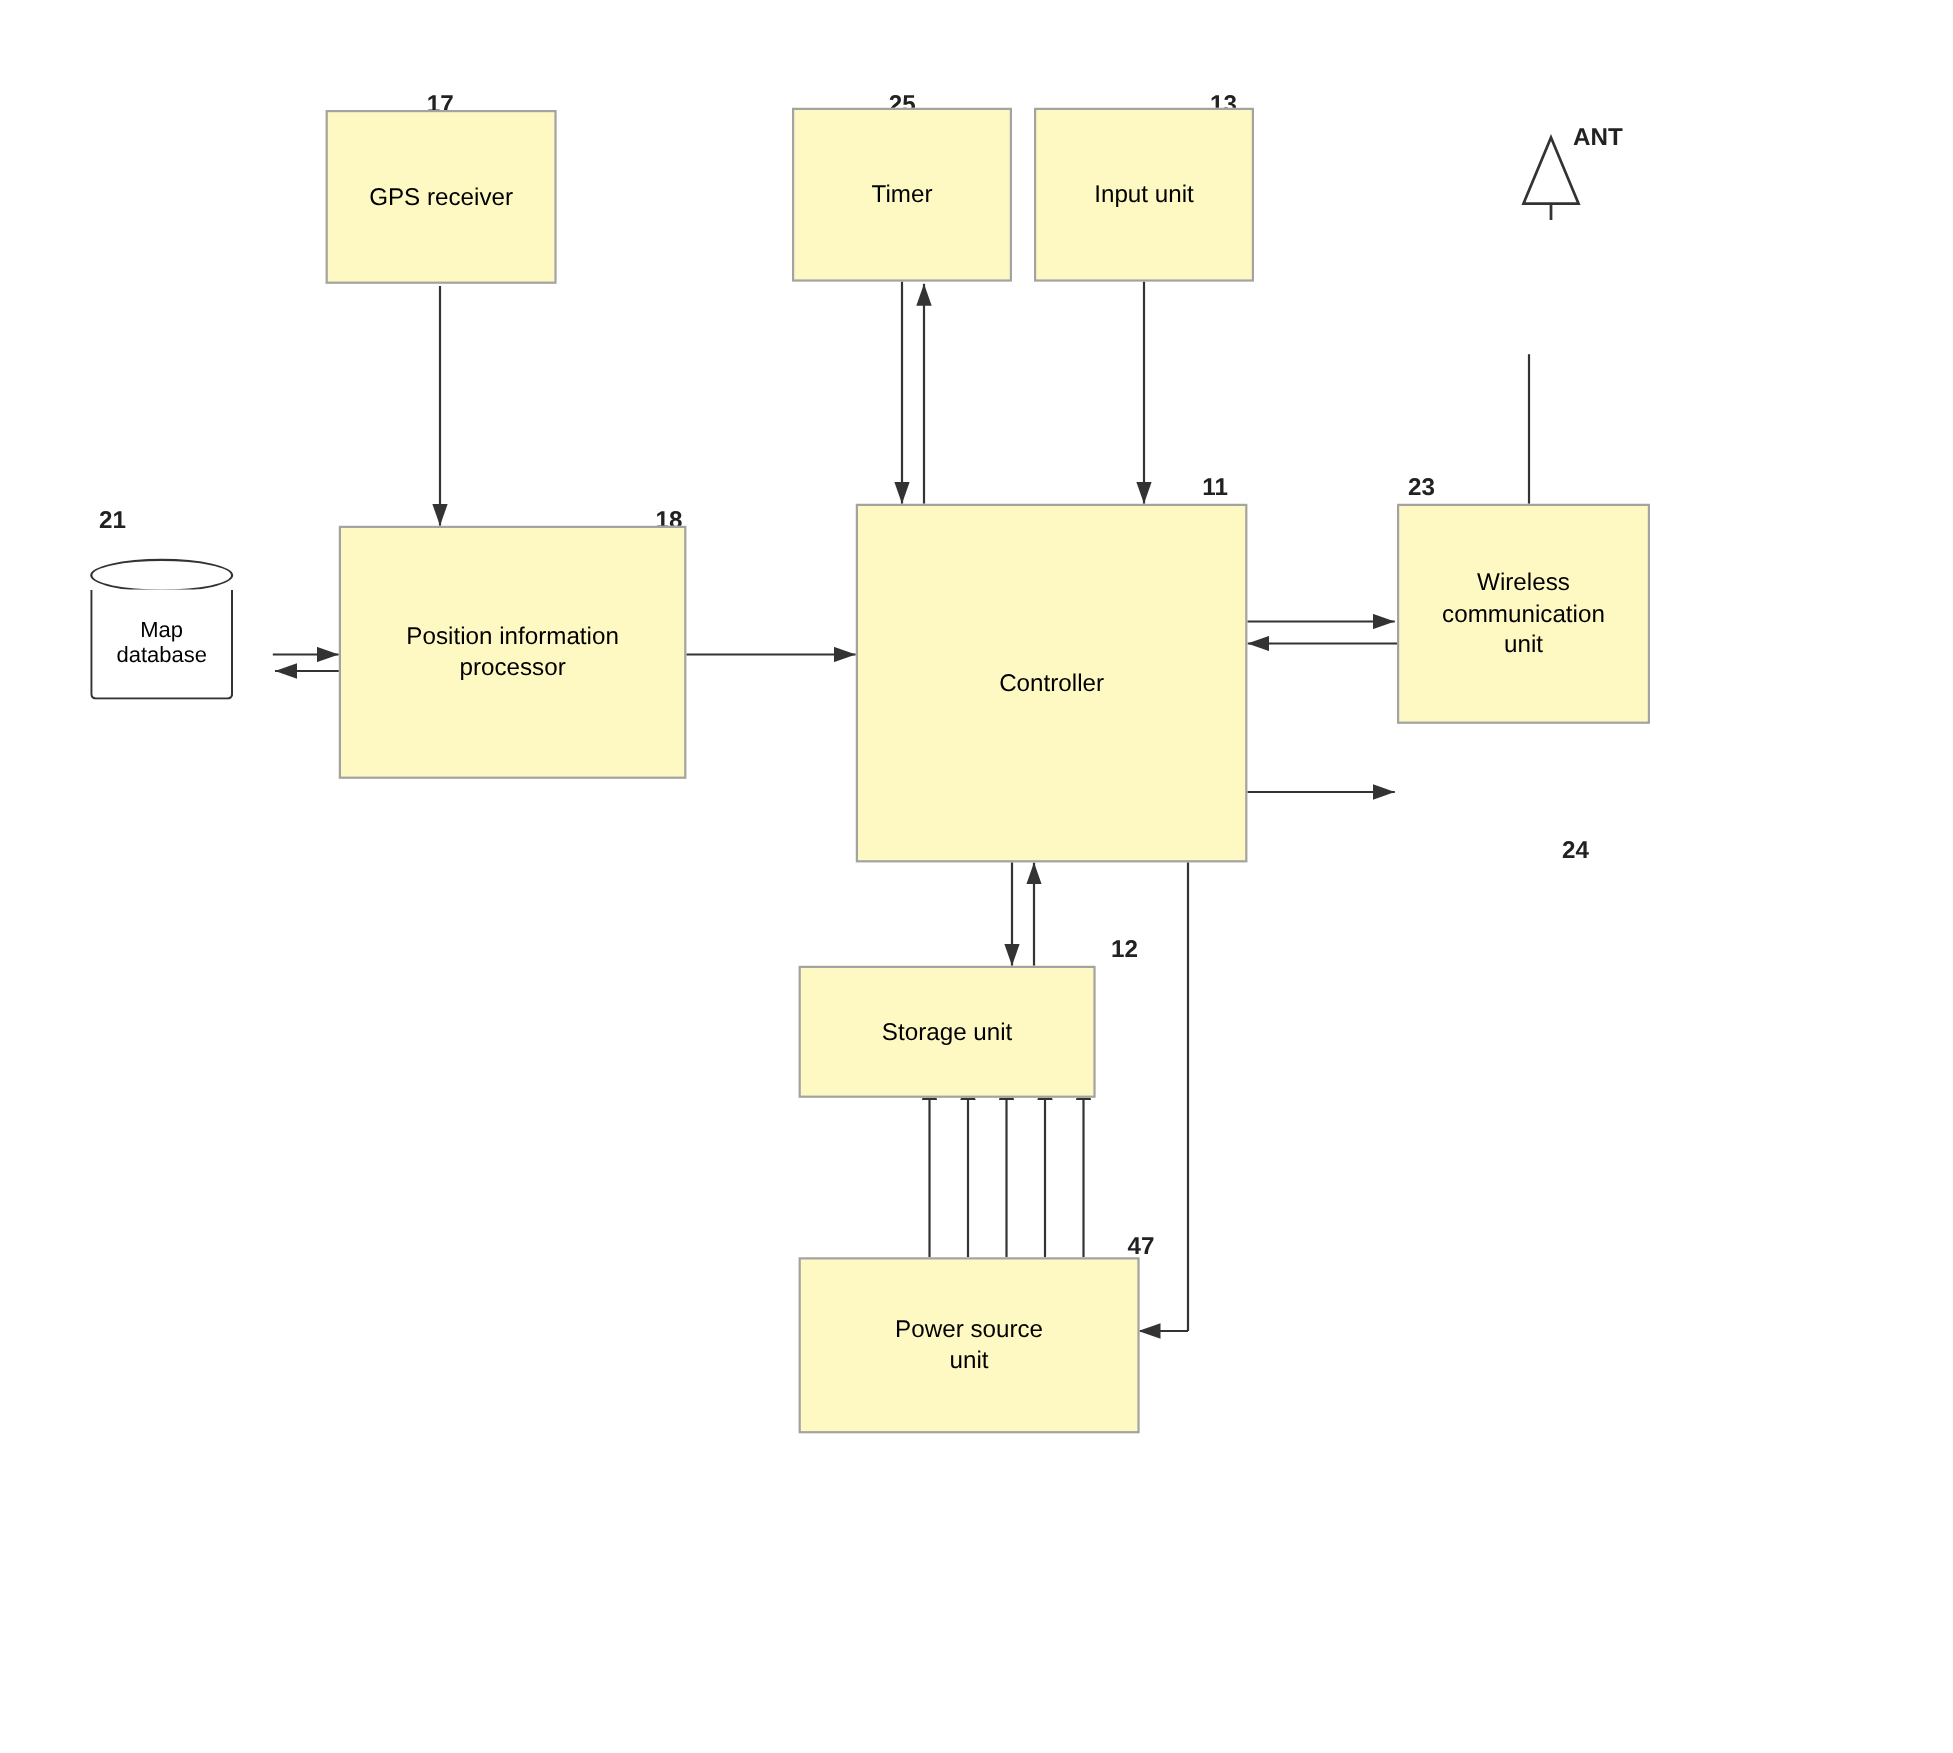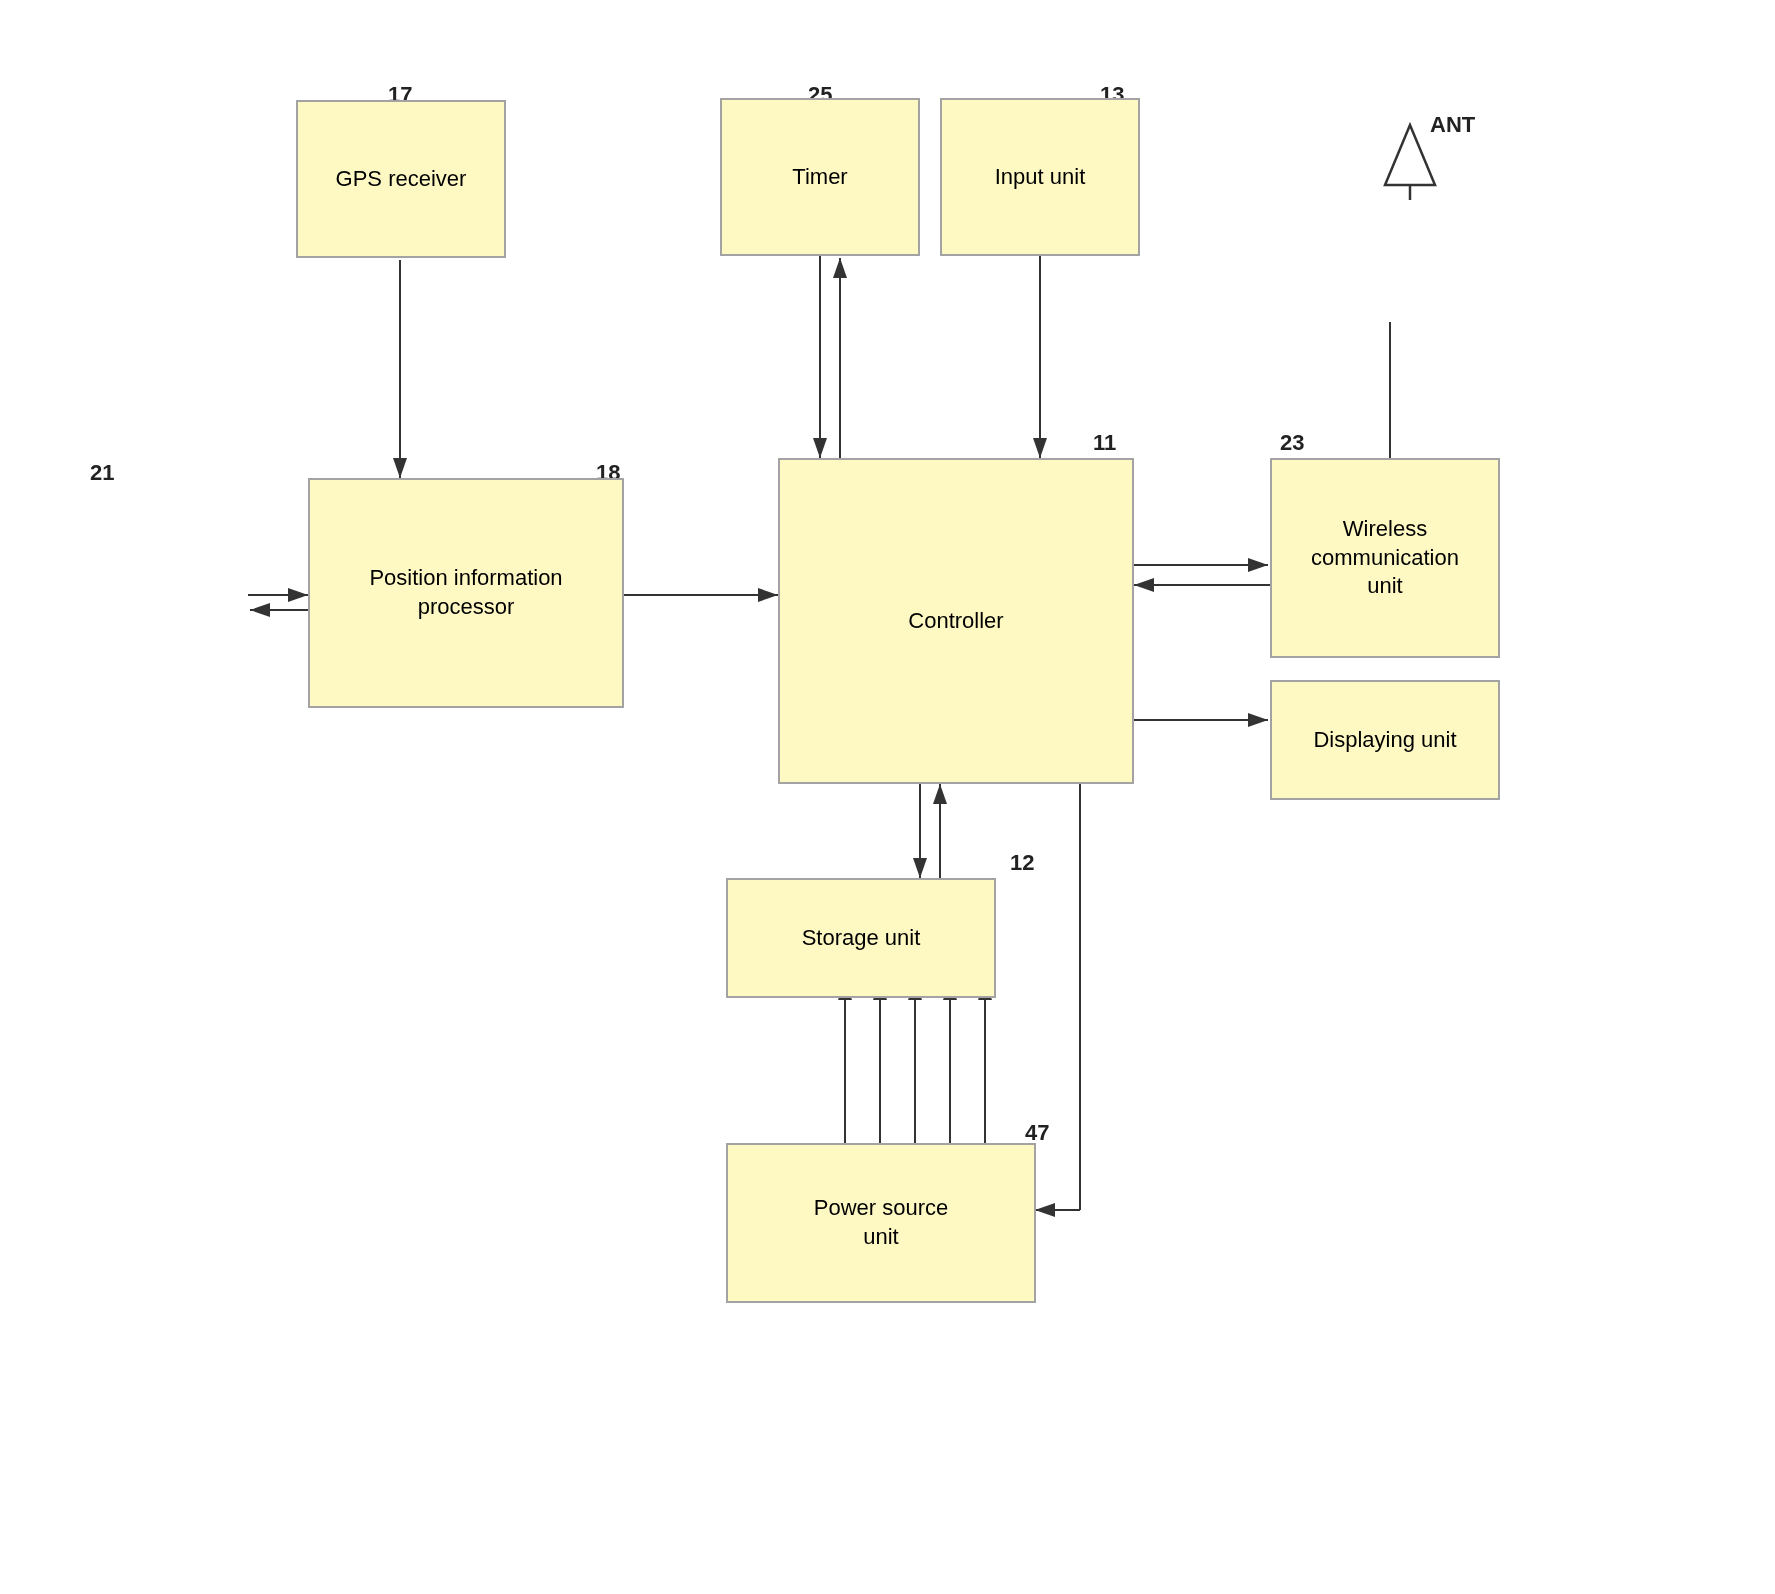--- a/index.html
+++ b/index.html
@@ -146,42 +146,46 @@
 
   <div class="block" style="left:296px; top:100px; width:210px; height:158px;">
     <span>GPS receiver</span>
   </div>
 
   <div class="block" style="left:308px; top:478px; width:316px; height:230px;">
     <span style="white-space:pre-line;">Position information
 processor</span>
   </div>
 
+  <div class="cylinder" style="left:82px; top:508px;">
+    <div class="cylinder-top"></div>
+    <div class="cylinder-body">
+      <span style="white-space:pre-line; font-size:20px;">Map
+database</span>
+    </div>
+  </div>
 
   <div class="block" style="left:778px; top:458px; width:356px; height:326px;">
     <span>Controller</span>
   </div>
 
   <div class="block" style="left:720px; top:98px; width:200px; height:158px;">
     <span>Timer</span>
   </div>
 
   <div class="block" style="left:940px; top:98px; width:200px; height:158px;">
     <span>Input unit</span>
   </div>
 
   <div class="block" style="left:1270px; top:458px; width:230px; height:200px;">
     <span style="white-space:pre-line;">Wireless
 communication
 unit</span>
   </div>
 
-  <div class="block" style="left:1270px; top:680px; width:230px; height:120px;">
-    <span>Displaying unit</span>
-  </div>
 
   <div class="block" style="left:726px; top:878px; width:270px; height:120px;">
     <span>Storage unit</span>
   </div>
 
   <div class="block" style="left:726px; top:1143px; width:310px; height:160px;">
     <span style="white-space:pre-line;">Power source
 unit</span>
   </div>
 

